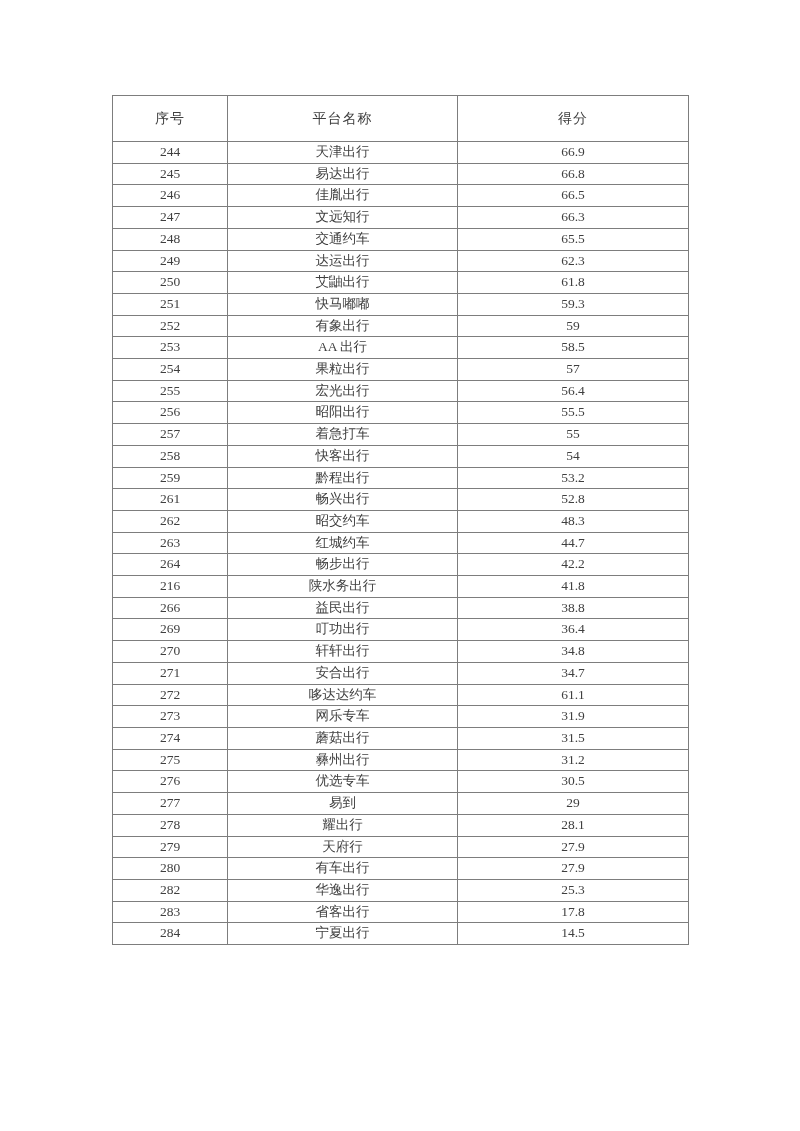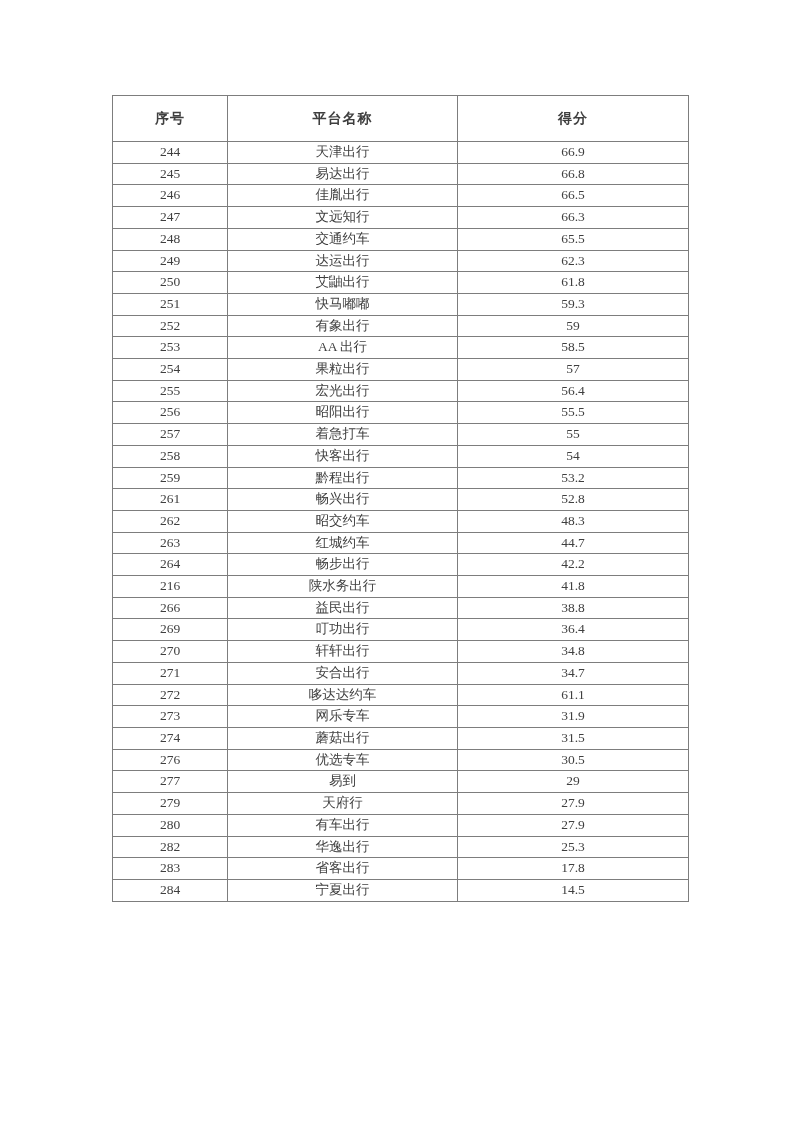--- a/index.html
+++ b/index.html
@@ -32,21 +32,21 @@
     padding: 0;
     overflow: hidden;
     white-space: nowrap;
   }
   .score-table {
     border: 1.5px solid #6b6b6b;
   }
   .score-table th {
     height: 45px;
     font-size: 14px;
-    font-weight: bold;
+    font-weight: normal;
     letter-spacing: 1px;
   }
   .score-table td {
     height: 20.7px;
     font-size: 13.5px;
     line-height: 20.7px;
   }
   col.c-index { width: 115px; }
   col.c-name  { width: 230px; }
   col.c-score { width: 231px; }
@@ -203,28 +203,38 @@
           <td>273</td>
           <td>网乐专车</td>
           <td>31.9</td>
         </tr>
         <tr>
           <td>274</td>
           <td>蘑菇出行</td>
           <td>31.5</td>
         </tr>
         <tr>
+          <td>275</td>
+          <td>彝州出行</td>
+          <td>31.2</td>
+        </tr>
+        <tr>
           <td>276</td>
           <td>优选专车</td>
           <td>30.5</td>
         </tr>
         <tr>
           <td>277</td>
           <td>易到</td>
           <td>29</td>
+        </tr>
+        <tr>
+          <td>278</td>
+          <td>耀出行</td>
+          <td>28.1</td>
         </tr>
         <tr>
           <td>279</td>
           <td>天府行</td>
           <td>27.9</td>
         </tr>
         <tr>
           <td>280</td>
           <td>有车出行</td>
           <td>27.9</td>

